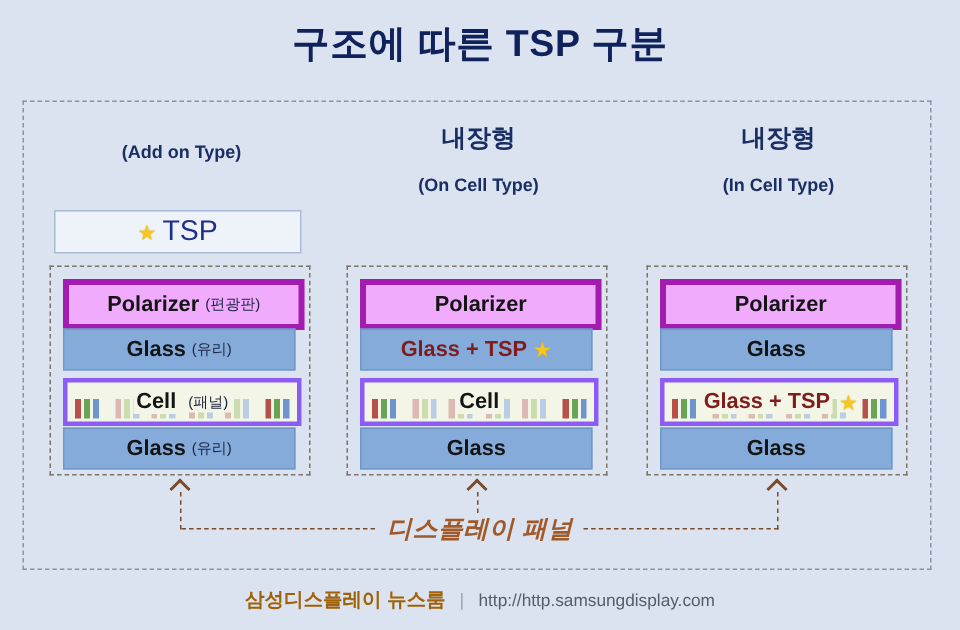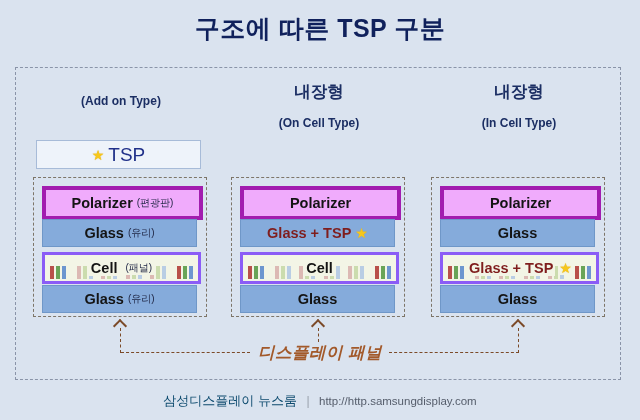--- a/index.html
+++ b/index.html
@@ -57,21 +57,21 @@
     border-left:2px solid #7b4a28;border-top:2px solid #7b4a28;transform:rotate(45deg);}
   .ah0{left:115px;} .ah1{left:313px;} .ah2{left:513px;}
   .vline{position:absolute;width:0;border-left:1.5px dashed #7b4a28;top:328px;}
   .vl0{left:120px;height:25px;} .vl1{left:318px;height:14px;} .vl2{left:518px;height:25px;}
   .hline{position:absolute;top:352px;height:0;border-top:1.5px dashed #7b4a28;}
   .hl-left{left:121px;width:129px;} .hl-right{left:389px;width:130px;}
   .bottom-label{position:absolute;left:231px;top:342px;width:178px;text-align:center;
     font-size:16.5px;font-weight:bold;color:#a2592a;letter-spacing:0.5px;font-style:italic;}
 
   .footer{position:absolute;left:0;top:391px;width:640px;text-align:center;color:#3b3b3b;}
-  .footer .name{font-size:13px;font-weight:normal;color:#0c4a6e;}
+  .footer .name{font-size:13px;font-weight:bold;color:#a16207;}
   .footer .sep{font-size:12px;color:#9aa2ae;margin:0 5px;}
   .footer .url{font-size:11.5px;color:#555d6b;}
 </style>
 </head>
 <body>
 
 <div class="page">
 
   <div class="title">구조에 따른 TSP 구분</div>
 

